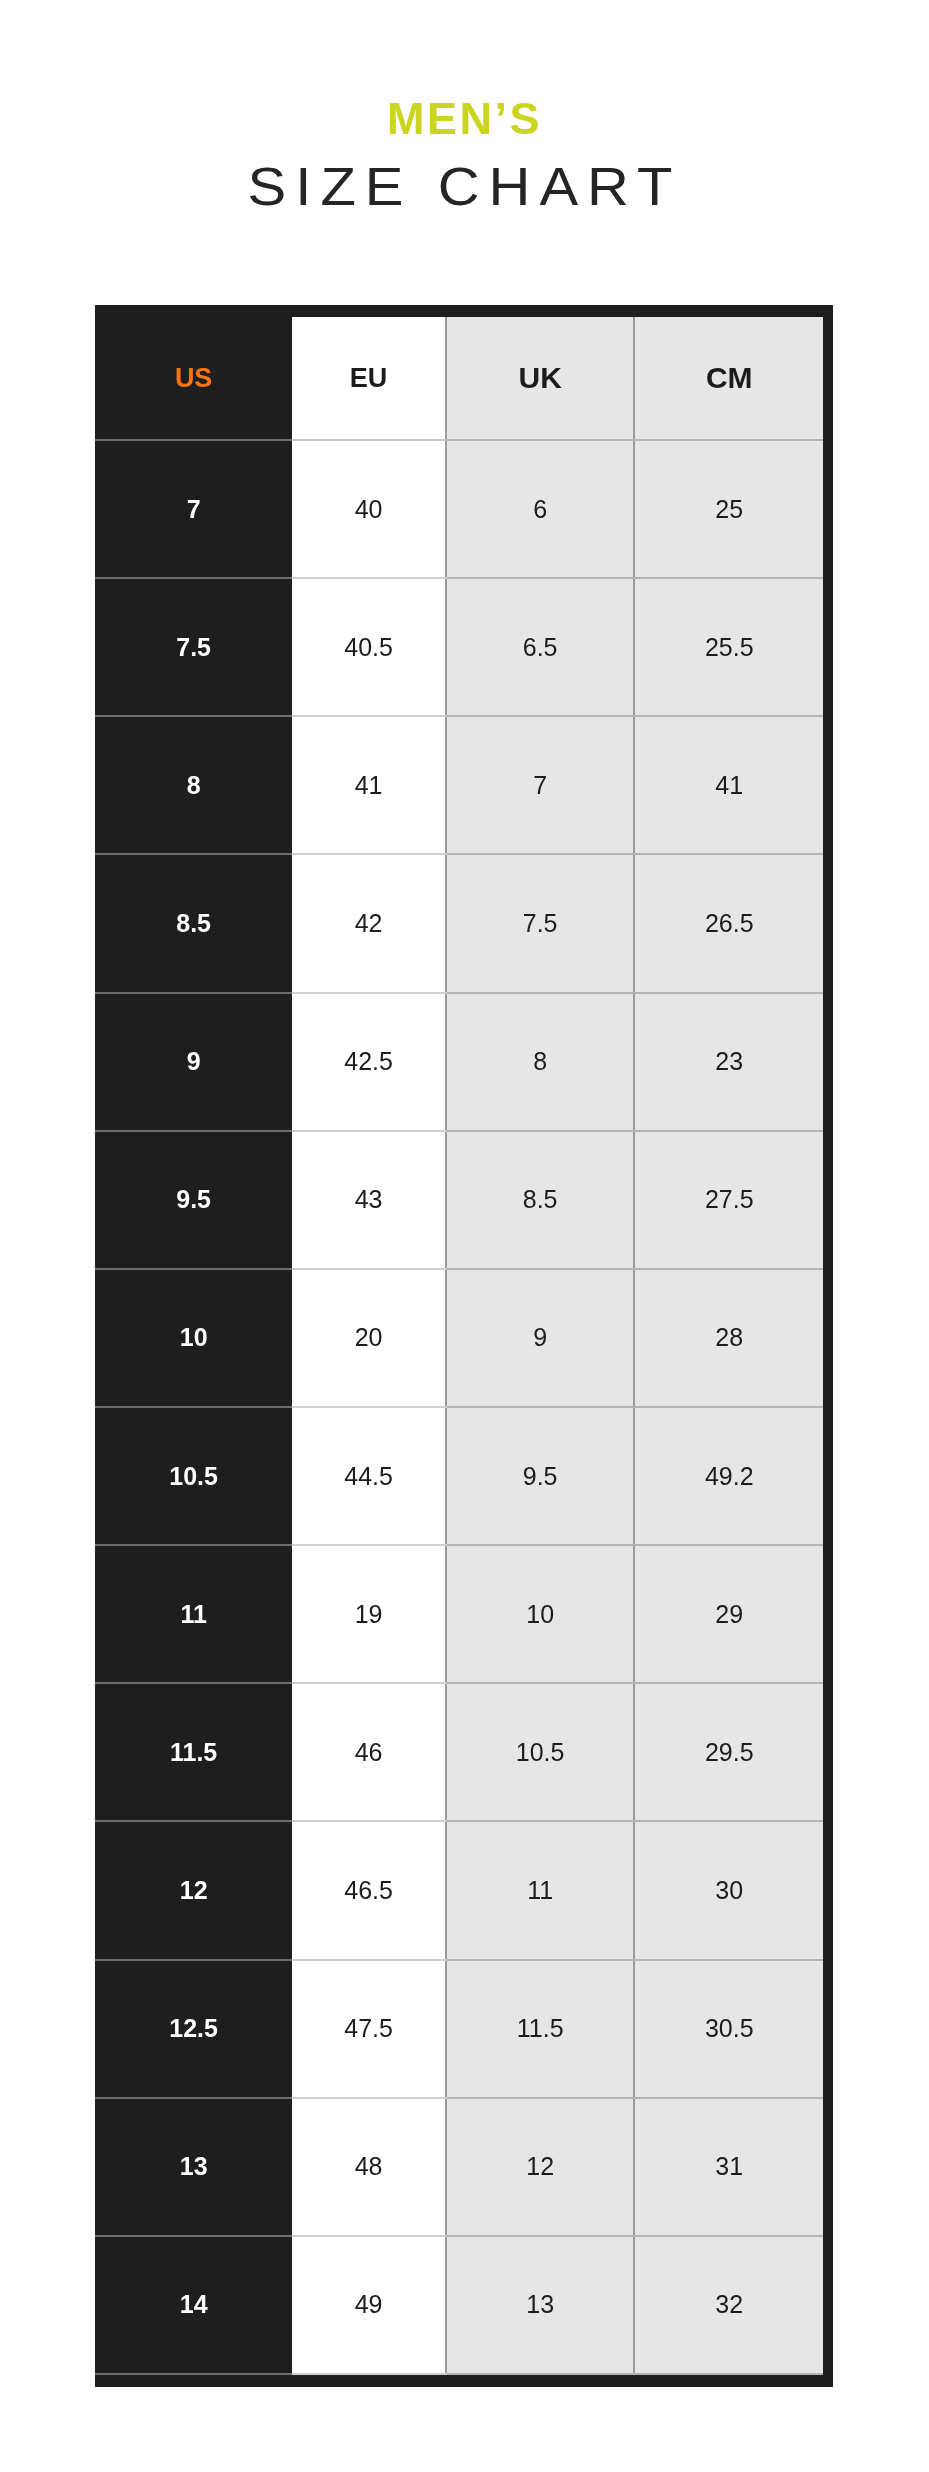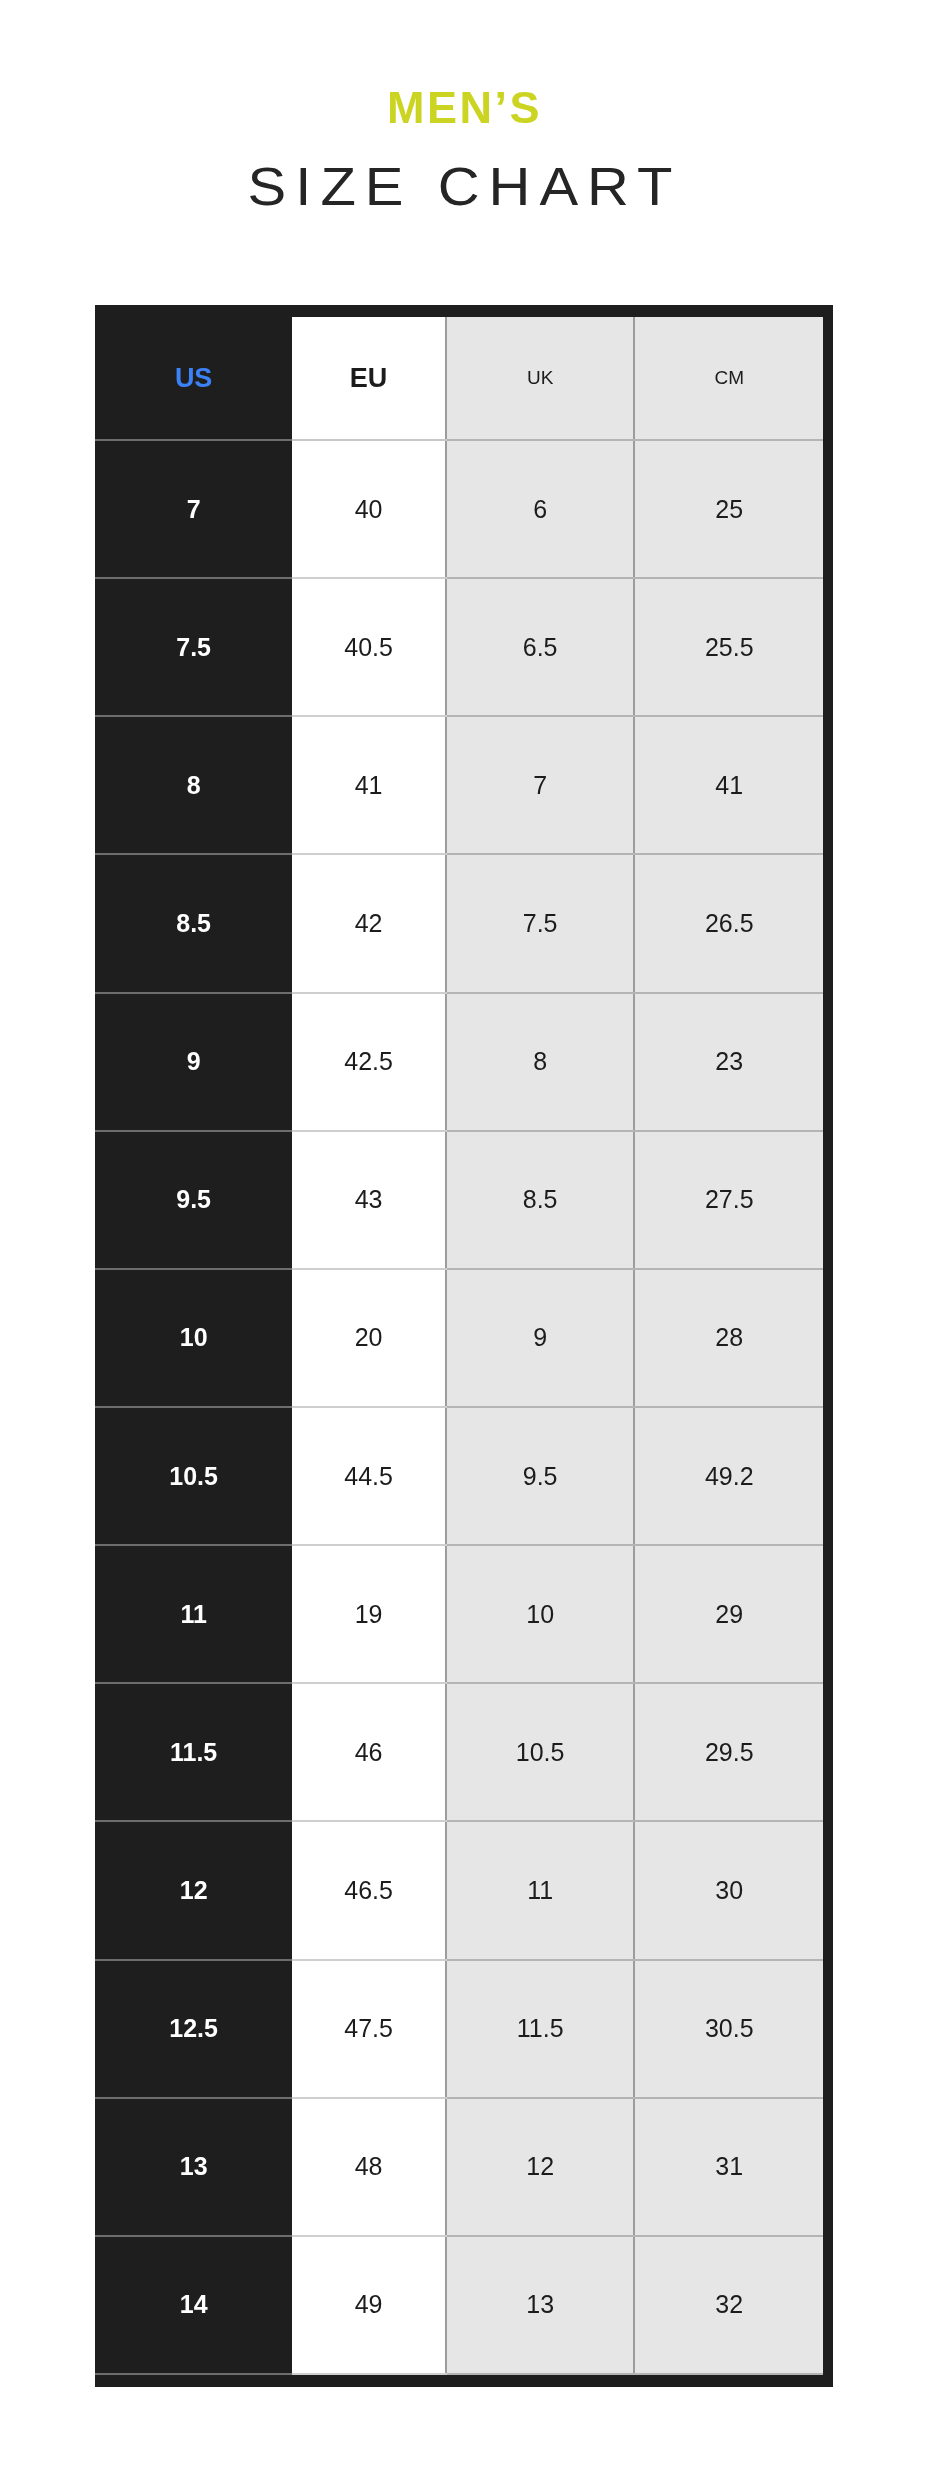--- a/index.html
+++ b/index.html
@@ -20,21 +20,21 @@
     position: absolute;
     left: 0;
     top: 0;
     width: 929px;
     text-align: center;
   }
   .title-men {
     margin: 0;
     padding: 0;
     position: absolute;
-    top: 85px;
+    top: 96px;
     left: 0;
     width: 929px;
     font-family: "Liberation Sans", sans-serif;
     font-size: 45px;
     font-weight: 700;
     letter-spacing: 2.5px;
     color: #ccd422;
     line-height: 1;
   }
   .title-size-chart {
@@ -80,39 +80,39 @@
     padding: 0;
     margin: 0;
     text-align: center;
     vertical-align: middle;
     font-family: "Liberation Sans", sans-serif;
   }
 
   
   .hdr-us {
     background: #1e1e1e;
-    color: #3b82f6;
+    color: #f97316;
     font-size: 27px;
     font-weight: 700;
     height: 122px;
     border-bottom: 2px solid #6d6d6d;
   }
   .hdr-eu {
     background: #ffffff;
     color: #1c1c1c;
     font-size: 27px;
     font-weight: 700;
     height: 122px;
     border-bottom: 2px solid #c9c9c9;
   }
   .hdr-uk, .hdr-cm {
     background: #e6e6e6;
     color: #1c1c1c;
-    font-size: 19px;
-    font-weight: 400;
+    font-size: 30px;
+    font-weight: 700;
     height: 122px;
     border-bottom: 2px solid #b4b4b4;
     border-left: 2px solid #9c9c9c;
   }
 
   
   .cell-us {
     background: #1e1e1e;
     color: #ffffff;
     font-size: 25px;

